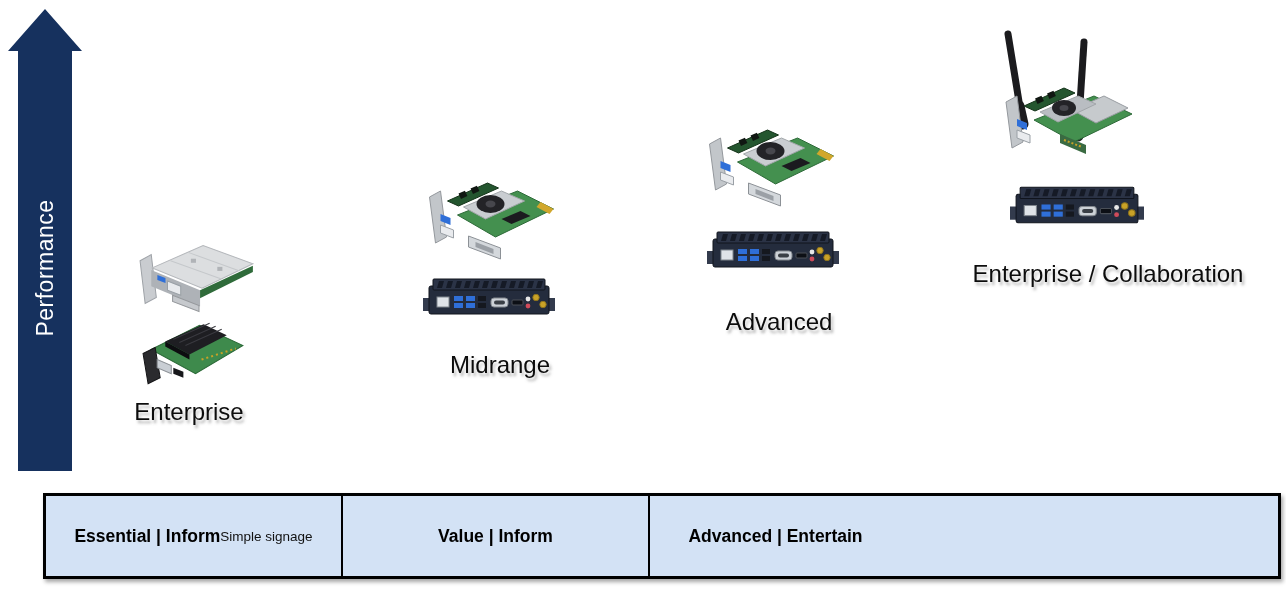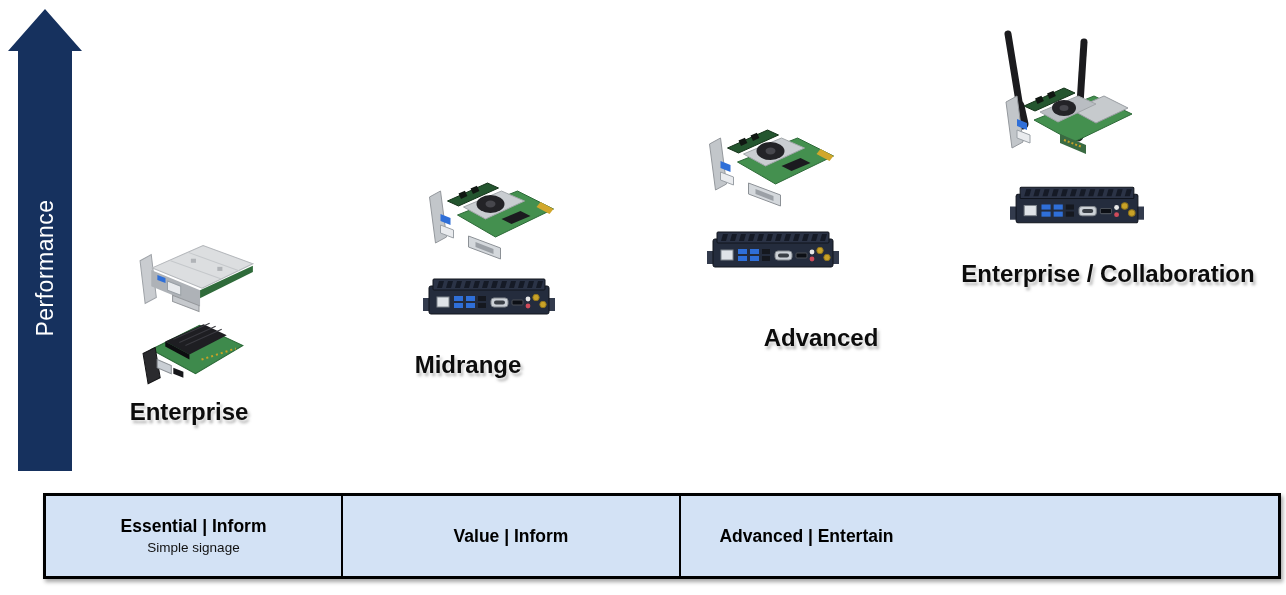--- a/index.html
+++ b/index.html
@@ -29,43 +29,43 @@
   .p-midrange-top  {left:423px;top:175px;width:137px;height:88px;}
   .p-midrange-bot  {left:423px;top:276px;width:132px;height:42px;}
   .p-advanced-top  {left:703px;top:122px;width:137px;height:88px;}
   .p-advanced-bot  {left:707px;top:229px;width:132px;height:42px;}
   .p-enterprise-top{left:992px;top:14px;width:150px;height:156px;}
   .p-enterprise-bot{left:1010px;top:184px;width:134px;height:43px;}
 
   
   .tier-label{
     position:absolute;transform:translateX(-50%);
-    font-size:24px;font-weight:bold;color:#0c0c0c;white-space:nowrap;
+    font-size:24px;font-weight:normal;color:#0c0c0c;white-space:nowrap;
     text-shadow:0 0 4px rgba(255,255,255,.95),0 0 7px rgba(255,255,255,.85),
                 2px 3px 3px rgba(90,90,90,.55);
   }
   .l-essential {left:189px; top:398px;}
-  .l-midrange  {left:468px; top:351px;}
-  .l-advanced  {left:779px; top:324px;margin-left:42px;}
+  .l-midrange  {left:500px; top:351px;}
+  .l-advanced  {left:779px; top:308px;}
   .l-enterprise{left:1108px;top:260px;}
 
   
   .segment-table{
     position:absolute;left:43px;top:493px;width:1238px;height:86px;
     box-sizing:border-box;border:3px solid #000;background:#d3e2f5;
     display:flex;box-shadow:2px 3px 4px rgba(0,0,0,.35);
   }
   .seg-cell{
     box-sizing:border-box;height:100%;
-    display:flex;flex-direction:column;justify-content:center;align-items:center;
+    display:flex;flex-direction:row;justify-content:center;align-items:center;
     text-align:center;padding:2px 17px;
   }
   .seg-cell:not(:last-child){border-right:2px solid #000;}
   .seg-cell:nth-child(1){width:297px;}
-  .seg-cell:nth-child(2){width:338px;}
+  .seg-cell:nth-child(2){width:307px;}
   .seg-cell:nth-child(3){width:251px;}
   .seg-cell:nth-child(4){flex:1;}
   .cell-title{font-size:17.5px;font-weight:bold;color:#000;line-height:1.3;}
   .cell-desc{font-size:13.5px;color:#111;line-height:1.3;white-space:pre-line;margin-top:1px;}
 
   .hidden-defs{position:absolute;width:0;height:0;overflow:hidden;}
 </style>
 </head>
 <body>
 

